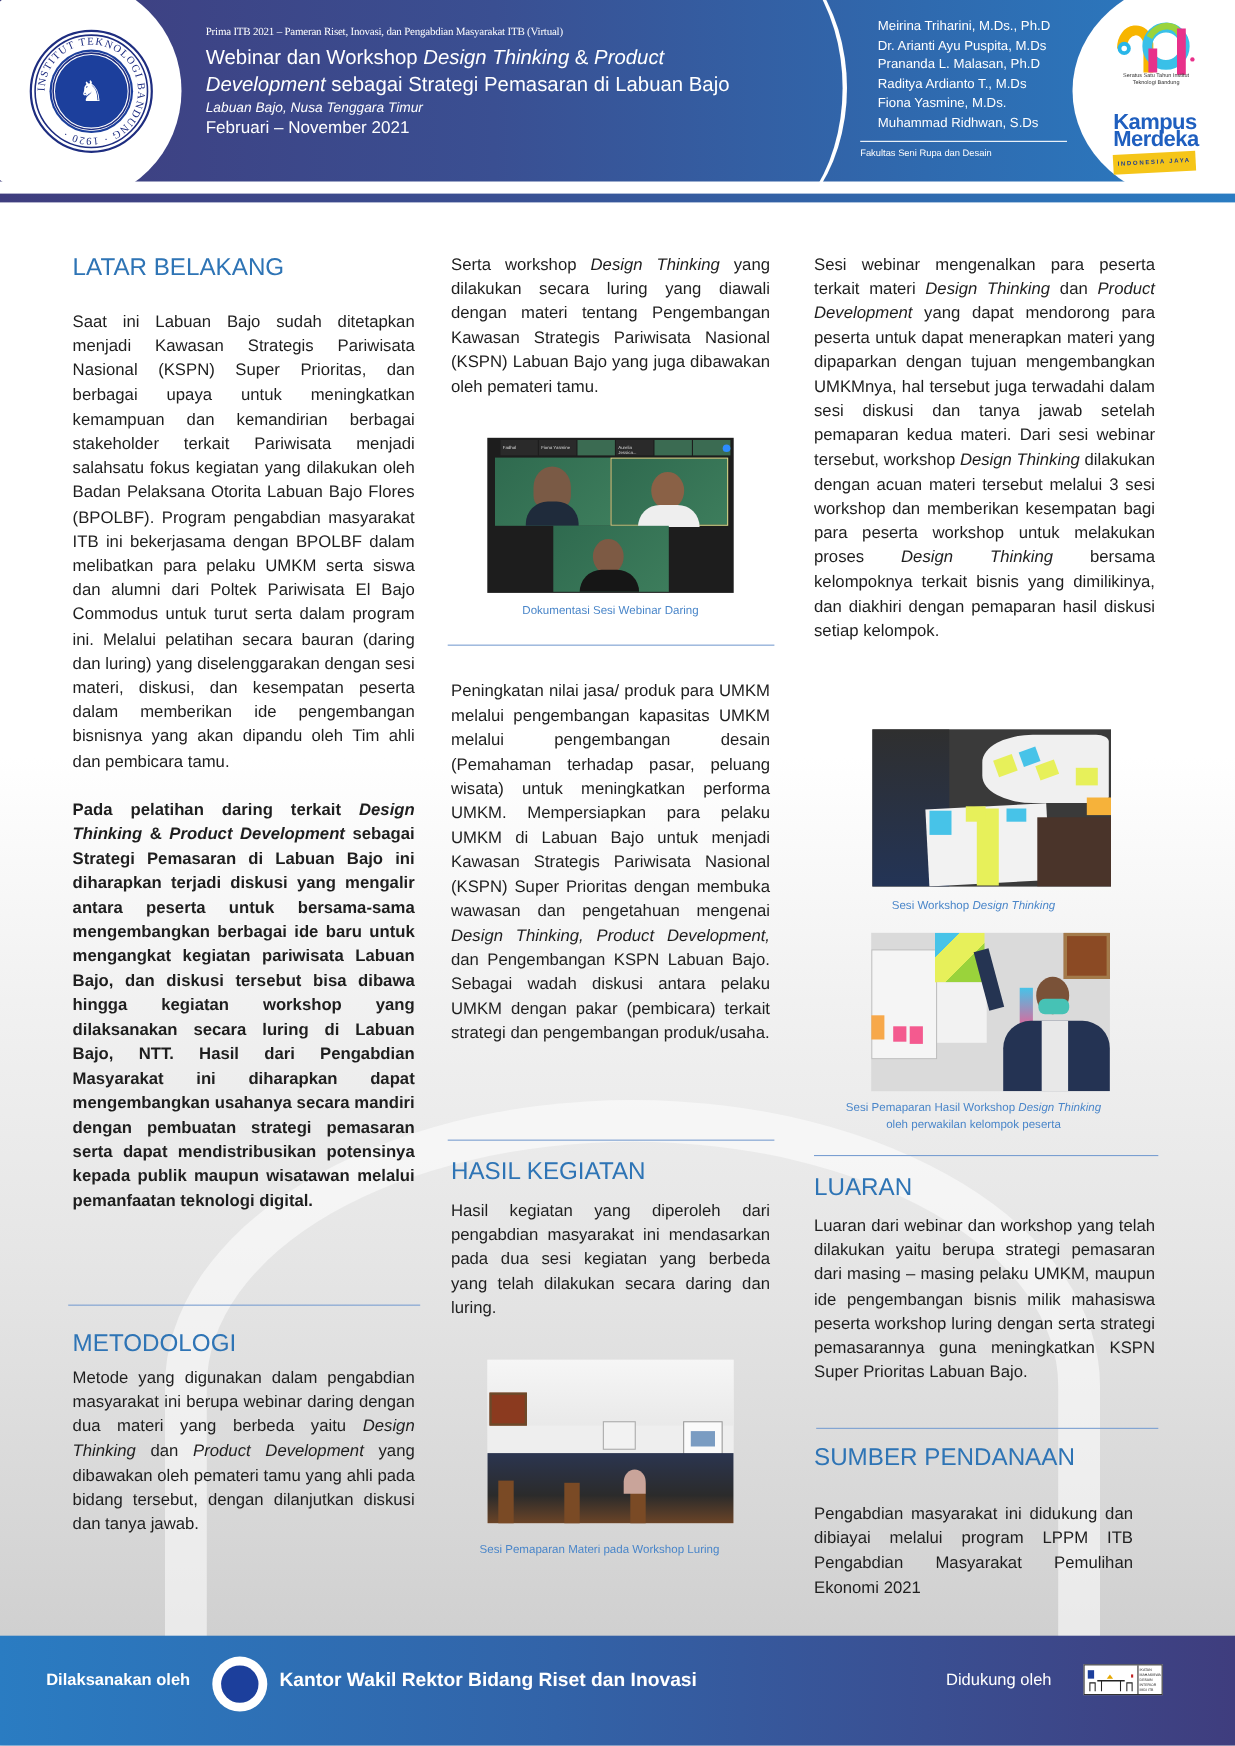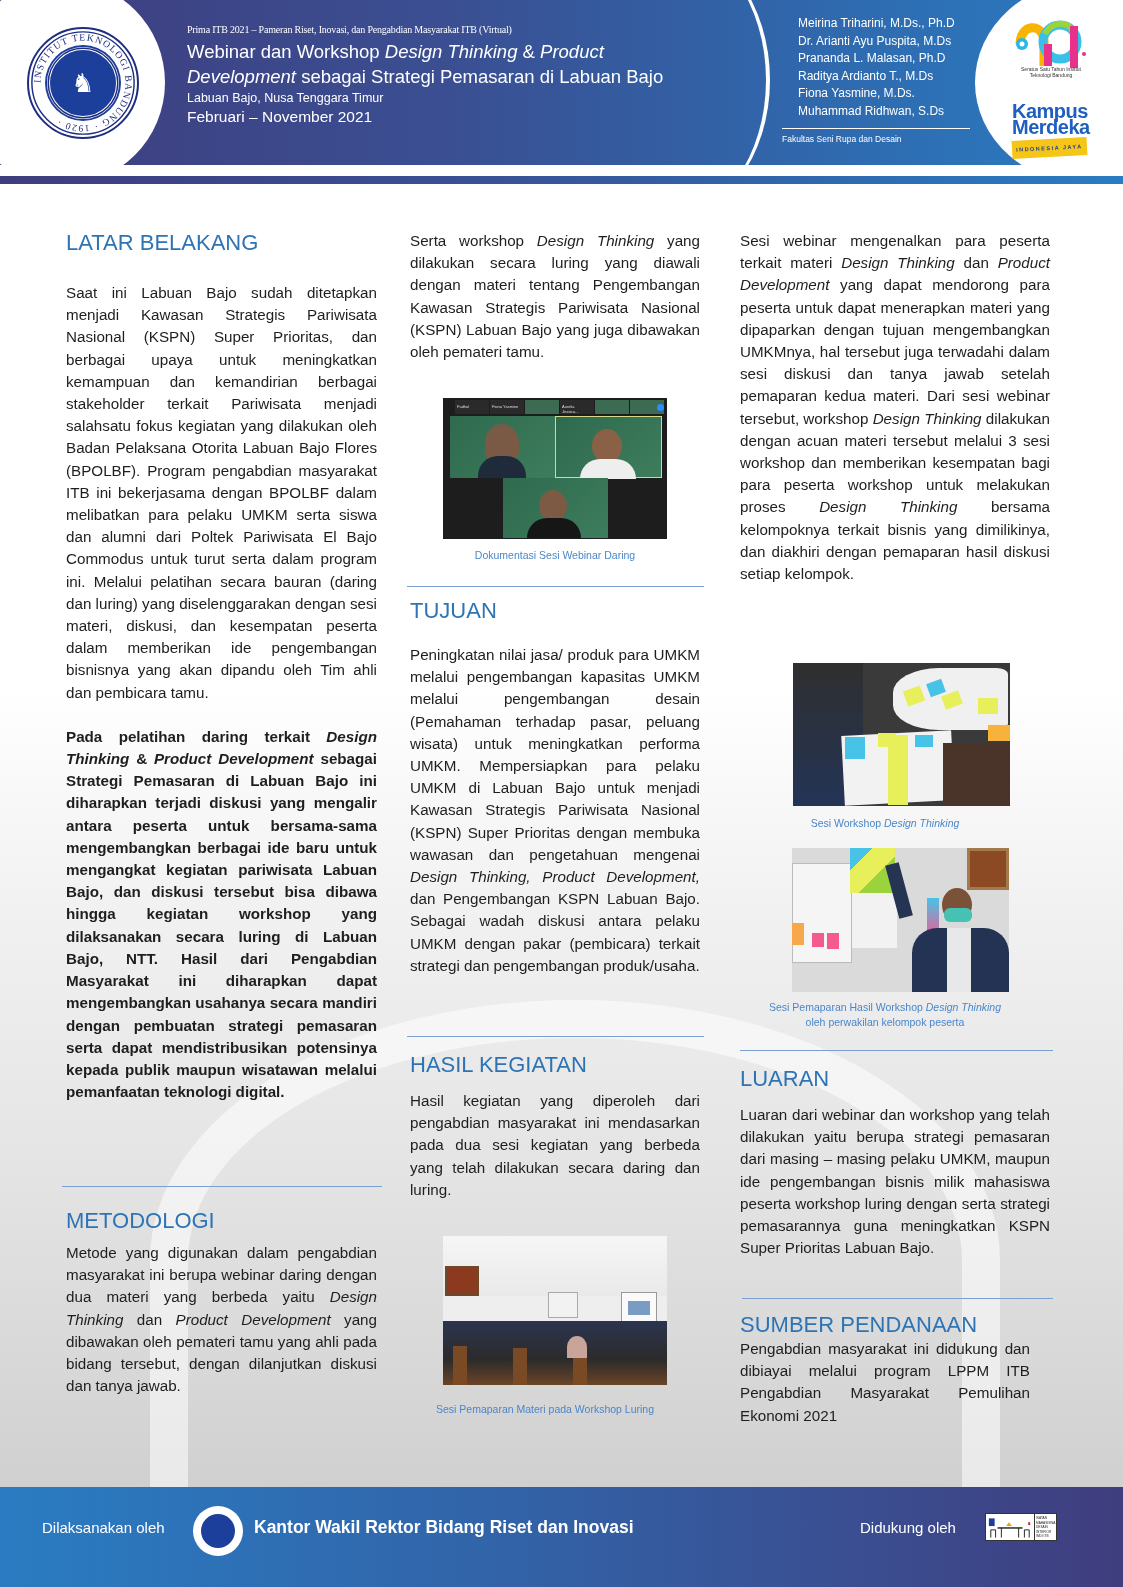--- a/index.html
+++ b/index.html
@@ -47,21 +47,21 @@
     border: 3px solid #fff; box-shadow: 0 0 0 2px #1c3f9c;
     display:flex; align-items:center; justify-content:center; color:#fff; font-size:26px;
   }
   .itb-ring-text {
     position: absolute; inset: 0;
   }
   .header-text { position: absolute; left: 187px; top: 24px; color: #ffffff; }
   .header-pre { font-size: 10px; letter-spacing: -0.2px; font-family: Liberation Serif, serif; }
   .header-title { font-size: 18.5px; line-height: 25px; margin-top: 4px; }
   .header-title i { font-style: italic; }
-  .header-loc { font-size: 12.5px; margin-top: 2px; }
+  .header-loc { font-size: 12.5px; margin-top: 2px; font-style: italic; }
   .header-date { font-size: 15.5px; margin-top: 3px; }
 
   .header-divider-arc {
     position: absolute; left: 560px; top: -60px; width: 210px; height: 280px;
     border-radius: 50%; border-right: 4px solid #ffffff;
   }
   .authors { position: absolute; left: 782px; top: 15px; color: #ffffff; }
   .authors li { list-style: none; font-size: 12px; line-height: 17.5px; margin-left: 16px; }
   .authors-rule { width: 188px; height: 1px; background: #ffffff; margin-top: 8px; }
   .faculty { font-size: 8.5px; margin-top: 5px; }
@@ -102,21 +102,21 @@
   .caption i { font-style: italic; }
 
   .photo { position: absolute; overflow: hidden; }
 
   
   .footer {
     position: absolute; left: 0; top: 1487px; width: 1123px; height: 100px;
     background: linear-gradient(90deg, #2a7cc2 0%, #3263a8 45%, #3a4f92 75%, #3f3d7e 100%);
     color: #ffffff;
   }
-  .footer-left { position: absolute; left: 42px; top: 32px; font-size: 15px; }
+  .footer-left { position: absolute; left: 42px; top: 32px; font-size: 15px; font-weight: bold; }
   .footer-logo {
     position: absolute; left: 193px; top: 19px; width: 50px; height: 50px; border-radius: 50%;
     background: #fff; display:flex; align-items:center; justify-content:center;
   }
   .footer-logo span { width: 34px; height: 34px; border-radius: 50%; background: #1c3f9c; display:block; }
   .footer-org { position: absolute; left: 254px; top: 30px; font-size: 17.5px; font-weight: bold; }
   .footer-right { position: absolute; left: 860px; top: 32px; font-size: 15px; }
   .footer-badge {
     position: absolute; left: 985px; top: 26px; width: 72px; height: 28px; background: #fff;
     border: 1px solid #333; display: flex;
@@ -230,21 +230,20 @@
   <div style="position:absolute; left:60px; top:80px; width:105px; height:60px; background:linear-gradient(135deg,#2f6a4f,#3d7d5c);">
     <div style="position:absolute; left:36px; top:12px; width:28px; height:32px; border-radius:50%; background:#7d5a44;"></div>
     <div style="position:absolute; left:24px; top:40px; width:54px; height:20px; border-radius:20px 20px 0 0; background:#161616;"></div>
   </div>
   <div style="position:absolute; left:214px; top:6px; width:7px; height:7px; border-radius:50%; background:#2d8cff;"></div>
 </div>
 <div class="caption" style="position:absolute; left:410px; top:548px; width:290px;">Dokumentasi Sesi Webinar Daring</div>
 
 <div class="rule" style="left:407px; top:586px; width:297px;"></div>
 <div class="col col2" style="top:598px;">
-  <h2 class="section-title">TUJUAN</h2>
   <p class="body" style="margin-top:20px;">
     <span>Peningkatan nilai jasa/ produk para UMKM melalui pengembangan kapasitas UMKM melalui pengembangan desain (Pemahaman terhadap pasar, peluang wisata) untuk meningkatkan performa UMKM. Mempersiapkan para pelaku UMKM di Labuan Bajo untuk menjadi Kawasan Strategis Pariwisata Nasional (KSPN) Super Prioritas dengan membuka wawasan dan pengetahuan mengenai </span><i>Design Thinking, Product Development,</i><span> dan Pengembangan KSPN Labuan Bajo. Sebagai wadah diskusi antara pelaku UMKM dengan pakar (pembicara) terkait strategi dan pengembangan produk/usaha.</span>
   </p>
 </div>
 
 <div class="rule" style="left:407px; top:1036px; width:297px;"></div>
 <div class="col col2" style="top:1052px;">
   <h2 class="section-title">HASIL KEGIATAN</h2>
   <p class="body" style="margin-top:12px;">Hasil kegiatan yang diperoleh dari pengabdian masyarakat ini mendasarkan pada dua sesi kegiatan yang berbeda yang telah dilakukan secara daring dan luring.</p>
 </div>
@@ -311,21 +310,21 @@
 
 <div class="rule" style="left:740px; top:1050px; width:313px;"></div>
 <div class="col col3" style="top:1066px;">
   <h2 class="section-title">LUARAN</h2>
   <p class="body" style="margin-top:12px;">Luaran dari webinar dan workshop yang telah dilakukan yaitu berupa strategi pemasaran dari masing – masing pelaku UMKM, maupun ide pengembangan bisnis milik mahasiswa peserta workshop luring dengan serta strategi pemasarannya guna meningkatkan KSPN Super Prioritas Labuan Bajo.</p>
 </div>
 
 <div class="rule" style="left:742px; top:1298px; width:311px;"></div>
 <div class="col col3" style="top:1312px;">
   <h2 class="section-title">SUMBER PENDANAAN</h2>
-  <p class="body" style="margin-top:0; width:290px;">Pengabdian masyarakat ini didukung dan dibiayai melalui program LPPM ITB Pengabdian Masyarakat Pemulihan Ekonomi 2021</p>
+  <p class="body" style="margin-top:28px; width:290px;">Pengabdian masyarakat ini didukung dan dibiayai melalui program LPPM ITB Pengabdian Masyarakat Pemulihan Ekonomi 2021</p>
 </div>
 
 <div class="footer">
   <div class="footer-left">Dilaksanakan oleh</div>
   <div class="footer-logo">
       <span></span>
     </div>
   <div class="footer-org">Kantor Wakil Rektor Bidang Riset dan Inovasi</div>
   <div class="footer-right">Didukung oleh</div>
   <div class="footer-badge">

